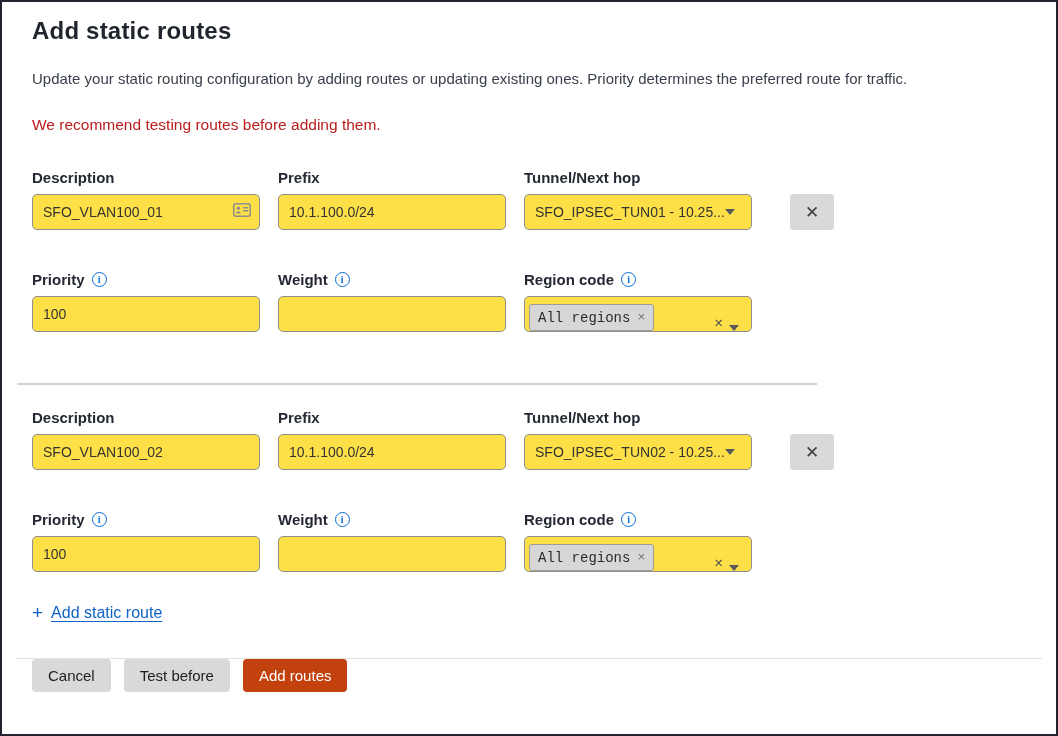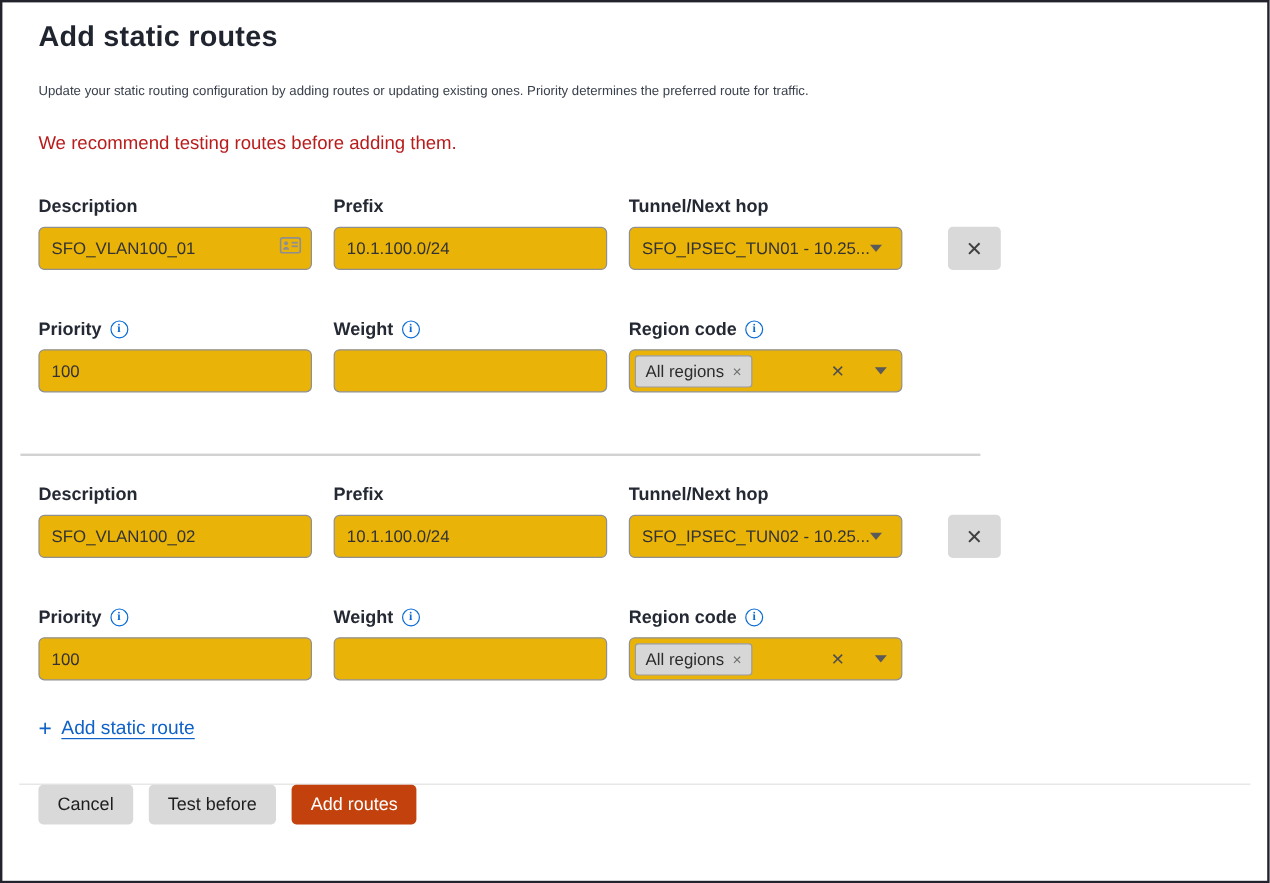--- a/index.html
+++ b/index.html
@@ -12,21 +12,21 @@
     padding: 0 30px;
     overflow: hidden;
   }
   .title {
     margin-top: 15px;
     font-size: 24px;
     font-weight: 700;
     color: #1f242e;
     letter-spacing: 0.2px;
   }
-  .intro { margin-top: 25px; font-size: 11px; color: #3a414c; }
+  .intro { margin-top: 25px; font-size: 15px; color: #3a414c; }
   .note  { margin-top: 29px; font-size: 15.5px; color: #b91c1c; }
 
   .form { margin-top: 33px; }
   .row { display: flex; align-items: flex-end; }
   .row + .row { margin-top: 39px; }
   .field { width: 228px; margin-right: 18px; }
   .field-label {
     display: flex; align-items: center; gap: 7px;
     font-size: 15px; font-weight: 700; color: #242933;
     margin-bottom: 6px; height: 21px;
@@ -34,21 +34,21 @@
   .info-icon {
     width: 15px; height: 15px; border-radius: 50%;
     border: 1.4px solid #0a6cd6; color: #0a6cd6;
     font-size: 10px; font-weight: 700; font-style: normal;
     display: inline-flex; align-items: center; justify-content: center;
     line-height: 1; font-family: "Liberation Serif", serif;
   }
   .text-input, .select, .multiselect {
     width: 100%; height: 36px;
     border: 1px solid #8f8f8f; border-radius: 5px;
-    background: #eab308; font-size: 14px; color: #333;
+    background: #fde047; font-size: 14px; color: #333;
   }
   .text-input { padding: 0 10px; font-family: "Liberation Sans", sans-serif; outline: none; }
   .input-wrap { position: relative; }
   .input-wrap .contact-card {
     position: absolute; right: 9px; top: 50%; transform: translateY(-50%);
     pointer-events: none;
   }
   .input-wrap .with-icon { padding-right: 34px; }
   .select {
     display: flex; align-items: center; justify-content: flex-start;
@@ -61,22 +61,22 @@
     border-top: 6px solid #5a5a5a;
   }
   .remove-btn {
     width: 44px; height: 36px; flex: 0 0 auto;
     margin-left: 20px; border: none; border-radius: 4px;
     background: #d9d9d9; color: #3f3f3f; font-size: 17px;
     display: flex; align-items: center; justify-content: center;
     cursor: pointer;
   }
   .multiselect {
-    display: flex; align-items: center;
-    padding: 0 12px 0 4px; gap: 19px;
+    display: flex; align-items: flex-end;
+    padding: 0 12px 0 4px; gap: 0; font-family: Liberation Mono, monospace;
   }
   .tag {
     display: inline-flex; align-items: center; gap: 7px;
     background: #d7d7d7; border: 1px solid #9c9c9c; border-radius: 3px;
     height: 27px; padding: 0 8px; font-size: 14px; color: #2c2c2c;
   }
   .tag-x { color: #6f6f6f; font-size: 13px; cursor: pointer; }
   .ms-spacer { flex: 1; }
   .ms-clear { color: #4f4f4f; font-size: 14px; cursor: pointer; margin-right: 6px; }
   .section-divider {

